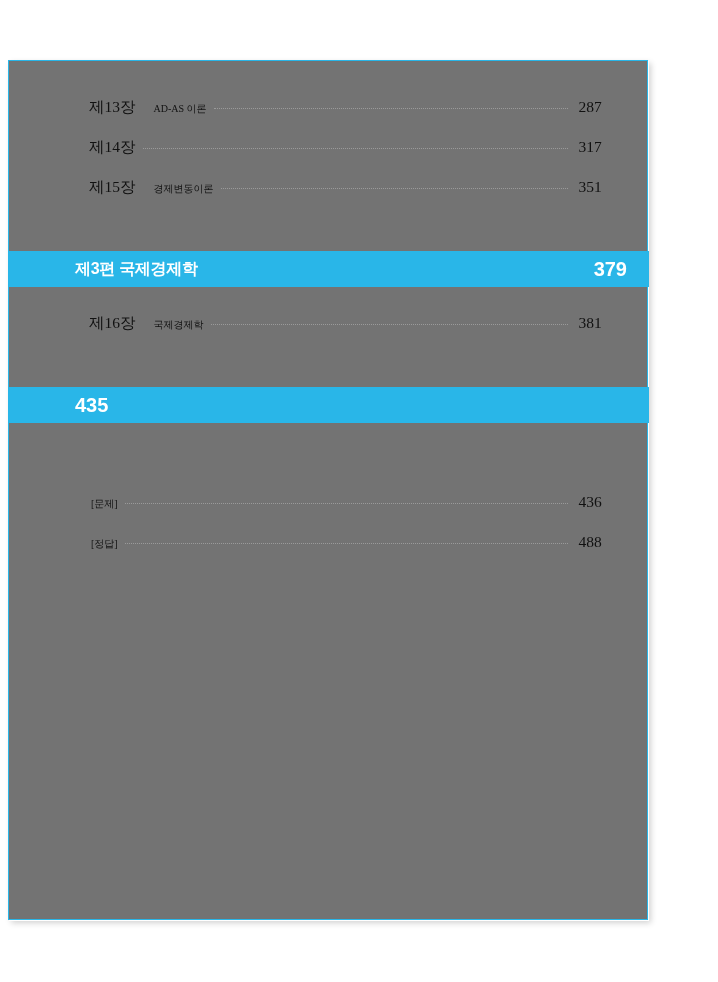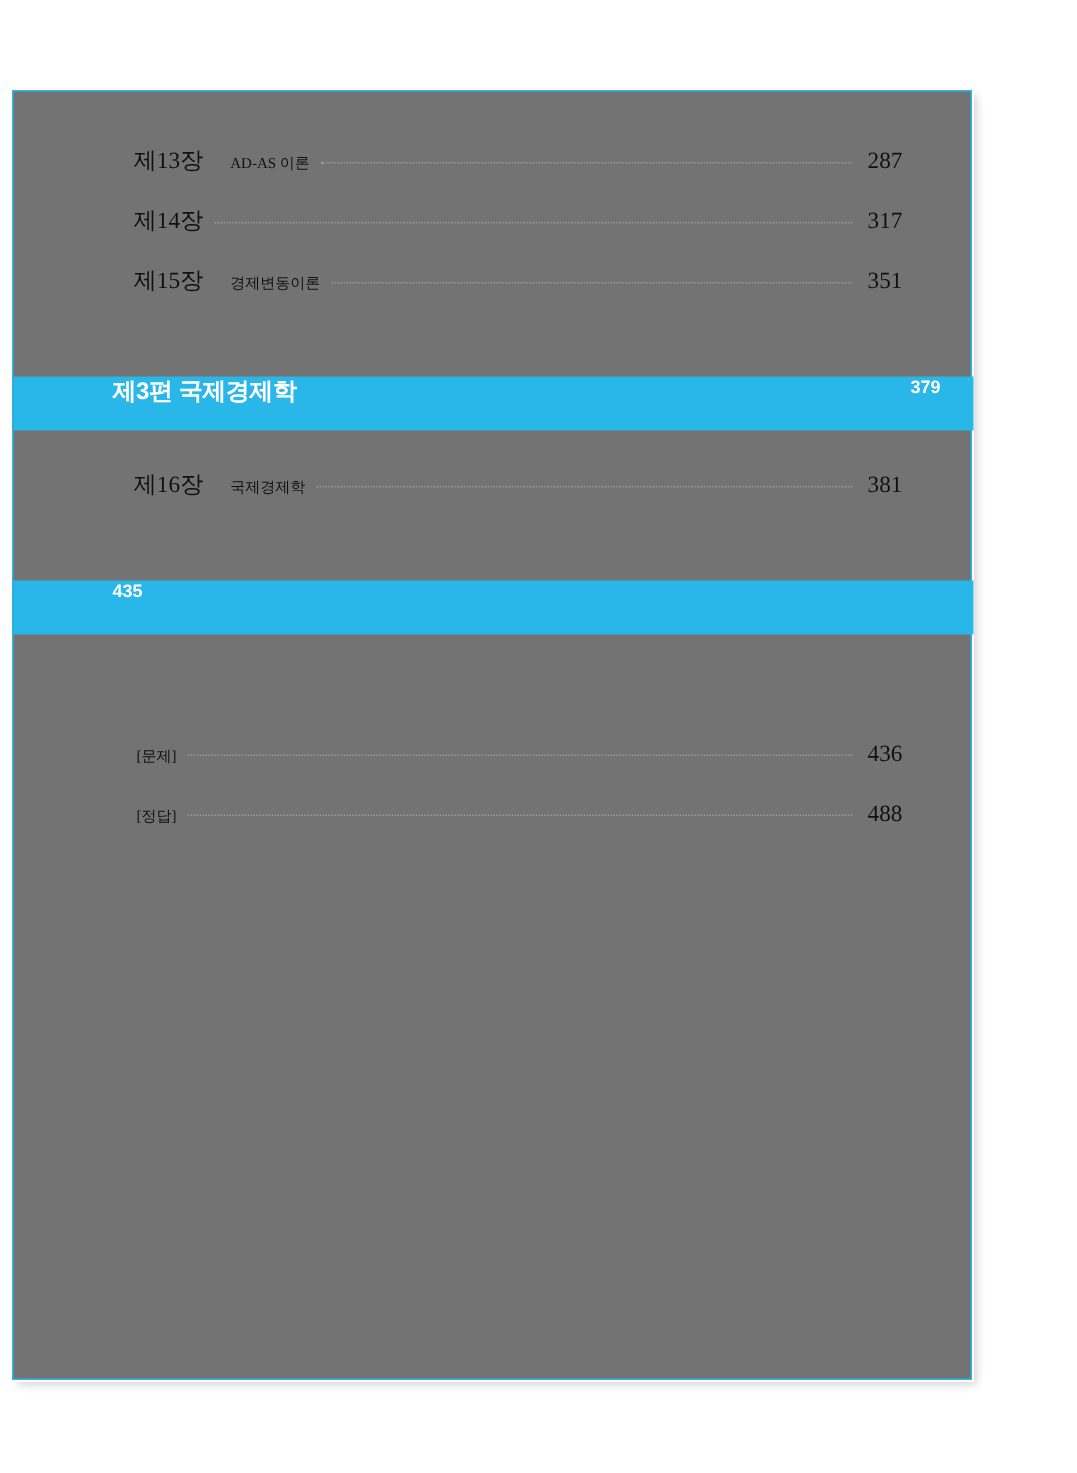--- a/index.html
+++ b/index.html
@@ -89,37 +89,37 @@
     margin-left: 0;
     margin-top: 48px;
   }
 
   
   .banner {
     background: #29b6e8;
     color: #ffffff;
     height: 36px;
     display: flex;
-    align-items: flex-start;
+    align-items: center;
     justify-content: space-between;
     margin: 0;
     padding: 0 22px 0 66px;
     box-sizing: border-box;
     width: 100%;
   }
   .banner .b-title {
     font-family: "Liberation Sans", sans-serif;
     font-weight: bold;
     font-size: 16px;
     letter-spacing: -0.3px;
   }
   .banner .b-page {
     font-family: "Liberation Sans", sans-serif;
     font-weight: bold;
-    font-size: 12px;
+    font-size: 20px;
   }
   .spacer-md { height: 26px; }
   .spacer-lg { height: 34px; }
   .top-pad { height: 36px; }
 </style>
 </head>
 <body>
 
 <div class="page-shadow"></div>
 

